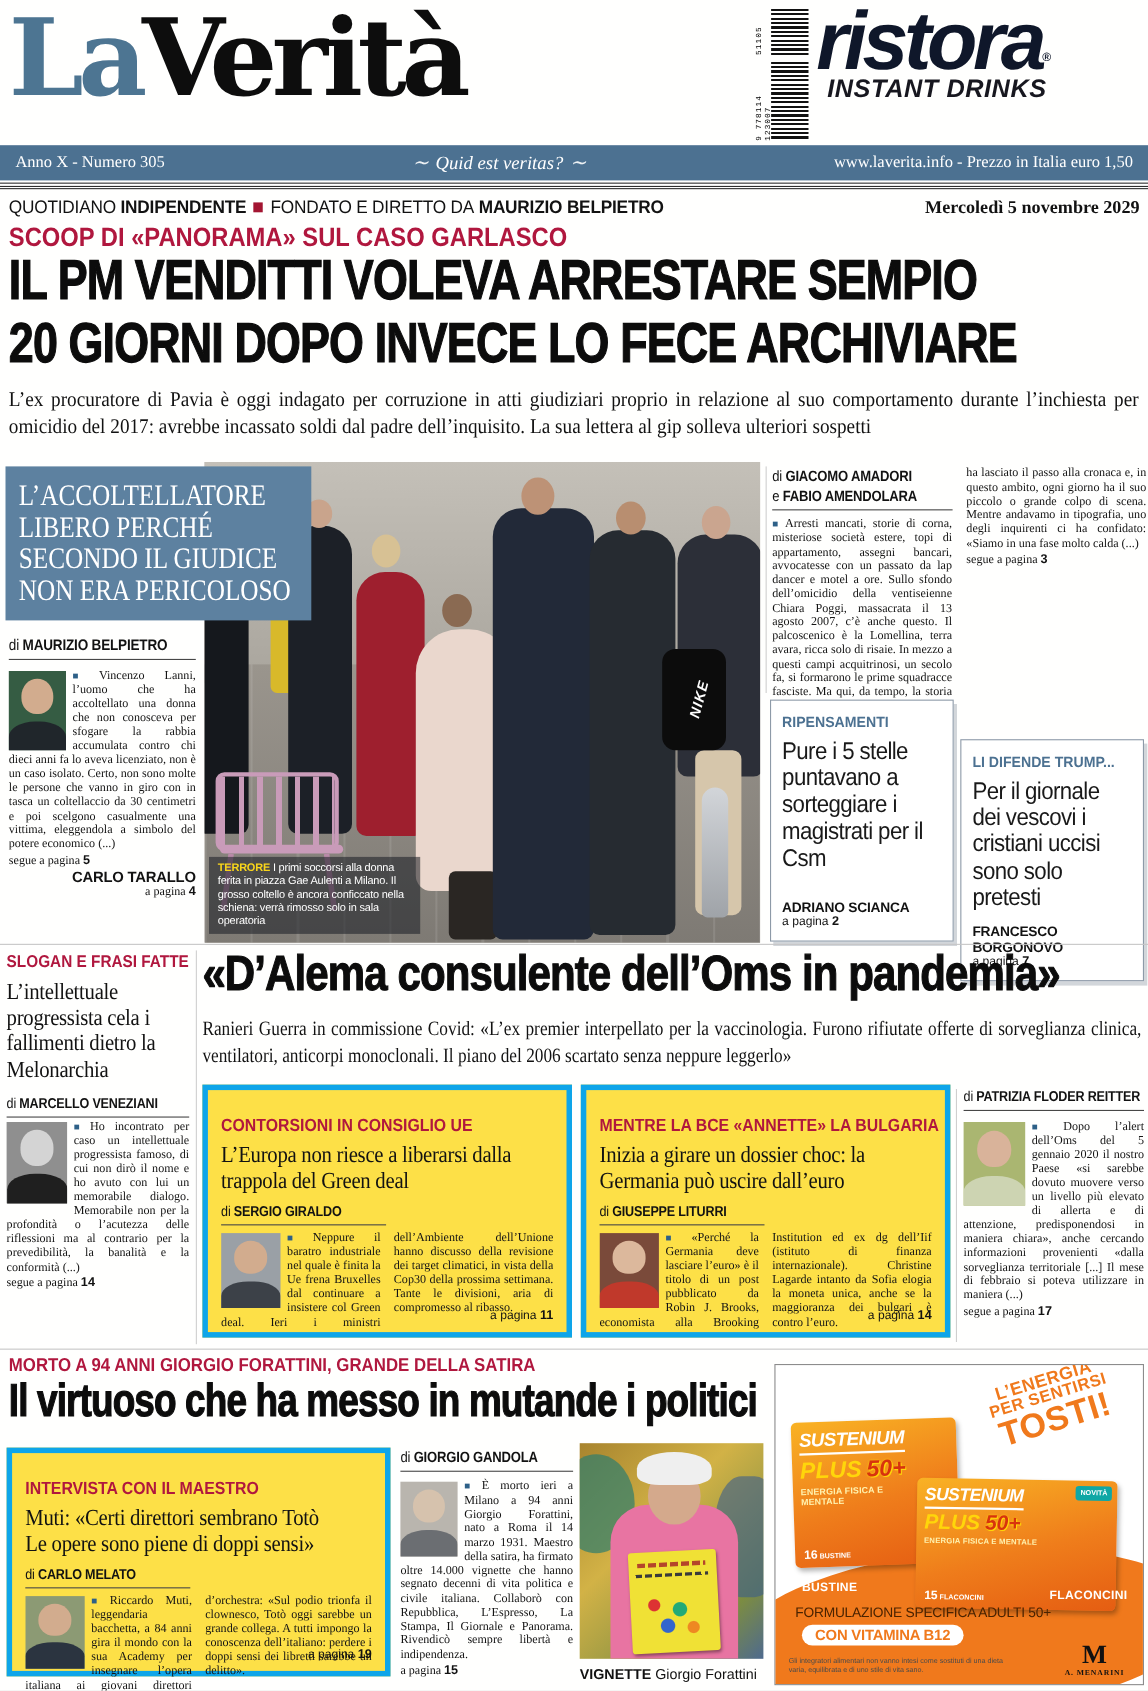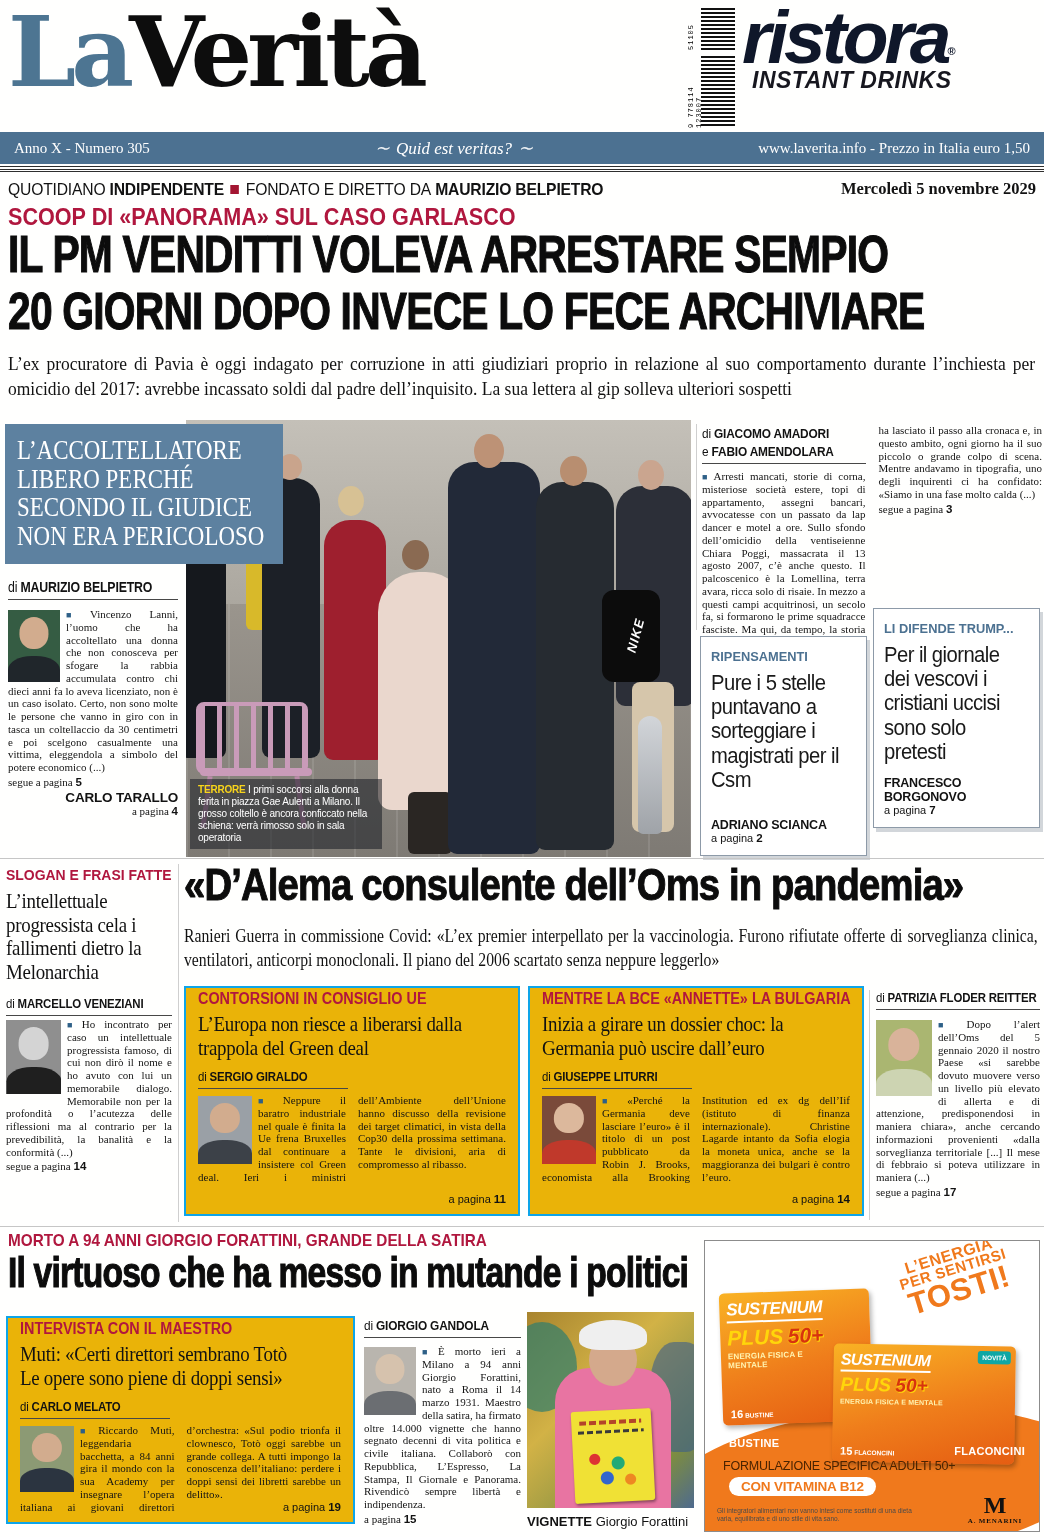--- a/index.html
+++ b/index.html
@@ -80,22 +80,22 @@
      transform:rotate(-75deg);letter-spacing:1px;}
   .bluebox{left:5px;top:424px;width:278px;background:#5d81a0;color:#fff;padding:12px 10px 14px 12px;
      box-sizing:border-box;font-family:"Liberation Serif",serif;font-size:27px;line-height:1.06;}
 
   
   .panel{position:absolute;background:#fff;border:1px solid #8d9aa8;box-shadow:3px 4px 0 #d2d6da;
      box-sizing:border-box;padding:12px 10px;}
   .panel .btitle{font-size:22px;line-height:1.1;letter-spacing:-.6px;color:#191919;margin-top:7px;}
   .panel .bottom{position:absolute;left:10px;bottom:11px;}
   .panel .bauthor{font-weight:700;font-size:12.5px;letter-spacing:-.2px;}
-  .panel-dark{position:absolute;background:#eab308;border:2px solid #0ea5e9;box-sizing:border-box;
-     padding:2px 12px;}
+  .panel-dark{position:absolute;background:#fde047;border:5px solid #0ea5e9;box-sizing:border-box;
+     padding:24px 12px;}
   .pd-title{font-family:"Liberation Serif",serif;font-size:21px;line-height:1.12;letter-spacing:-.3px;margin-top:5px;}
   .cols2{column-count:2;column-gap:12px;margin-top:5px;}
   .pd-page{position:absolute;right:12px;bottom:9px;font-size:11px;}
 
   
   .mug{float:left;margin:2px 6px 2px 0;position:relative;overflow:hidden;background:#888;}
   .mug::before{content:"";position:absolute;left:50%;top:10%;width:56%;height:44%;
      transform:translateX(-50%);border-radius:50% 50% 46% 46%;background:var(--skin,#d2ac8e);}
   .mug::after{content:"";position:absolute;left:50%;bottom:-6%;width:100%;height:42%;
      transform:translateX(-50%);border-radius:46% 46% 0 0;background:var(--shirt,#333);}
@@ -242,21 +242,21 @@
   </div>
 
   <div class="panel" style="left:700px;top:636px;width:167px;height:220px;">
     <div class="bkick" style="font-size:13.5px;">RIPENSAMENTI</div>
     <div class="btitle cond92">Pure i 5 stelle puntavano a sorteggiare i magistrati per il Csm</div>
     <div class="bottom">
       <div class="bauthor">ADRIANO SCIANCA</div>
       <div class="pageline" style="text-align:left;"><span>a pagina</span> <span class="pg">2</span></div>
     </div>
   </div>
-  <div class="panel" style="left:873px;top:608px;width:167px;height:220px;">
+  <div class="panel" style="left:873px;top:672px;width:167px;height:220px;">
     <div class="bkick" style="font-size:13.5px;">LI DIFENDE TRUMP...</div>
     <div class="btitle cond92">Per il giornale dei vescovi i cristiani uccisi sono solo pretesti</div>
     <div class="bottom">
       <div class="bauthor">FRANCESCO BORGONOVO</div>
       <div class="pageline" style="text-align:left;"><span>a pagina</span> <span class="pg">7</span></div>
     </div>
   </div>
 
   <div class="rule-h" style="left:0;top:858px;width:1044px;"></div>
   <div class="rule-v" style="left:178px;top:864px;height:358px;"></div>

